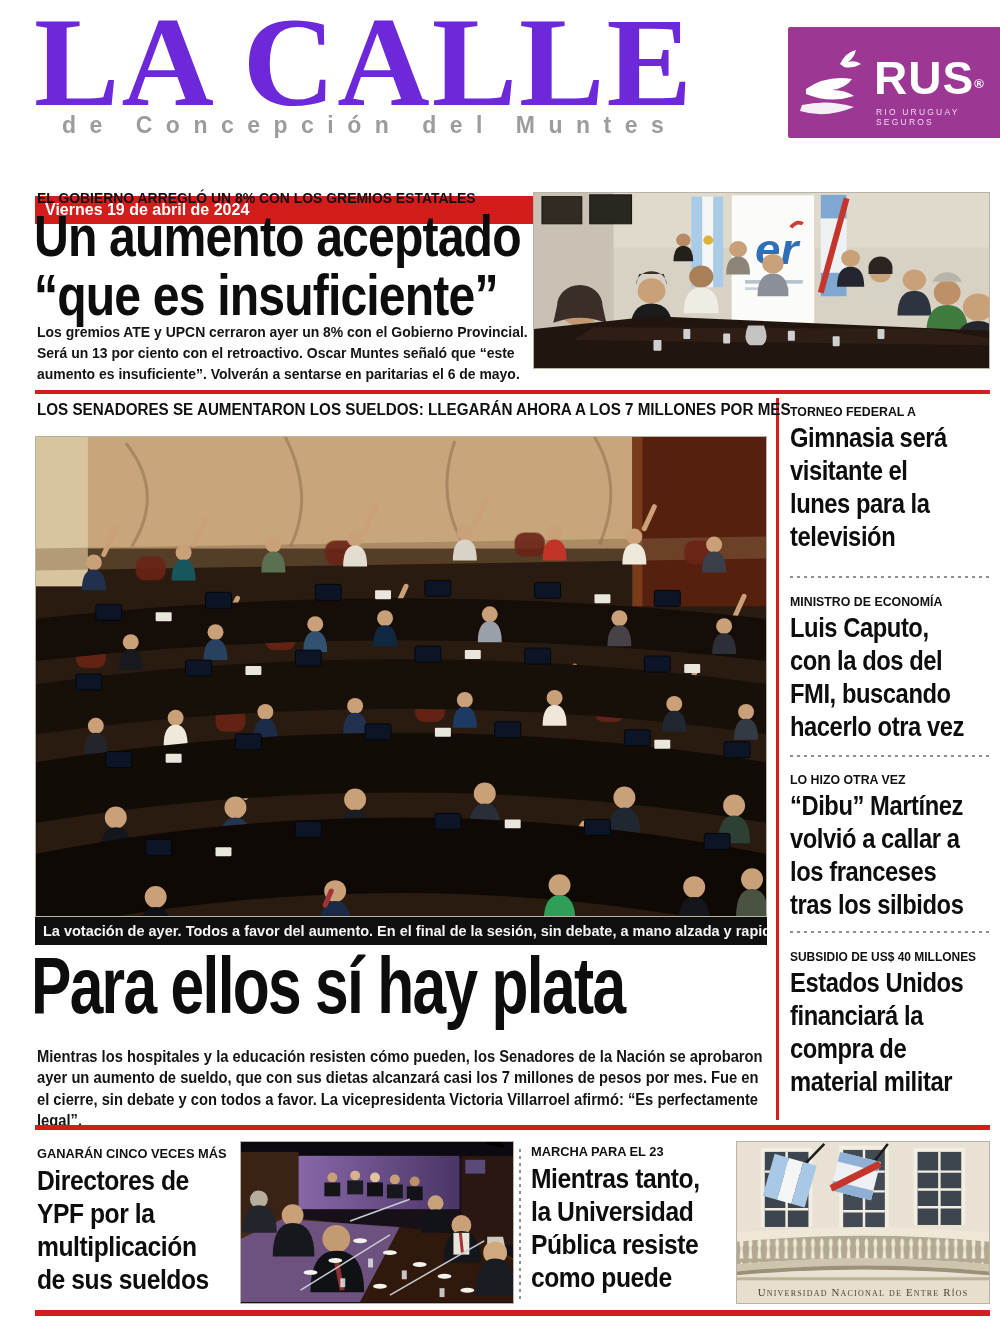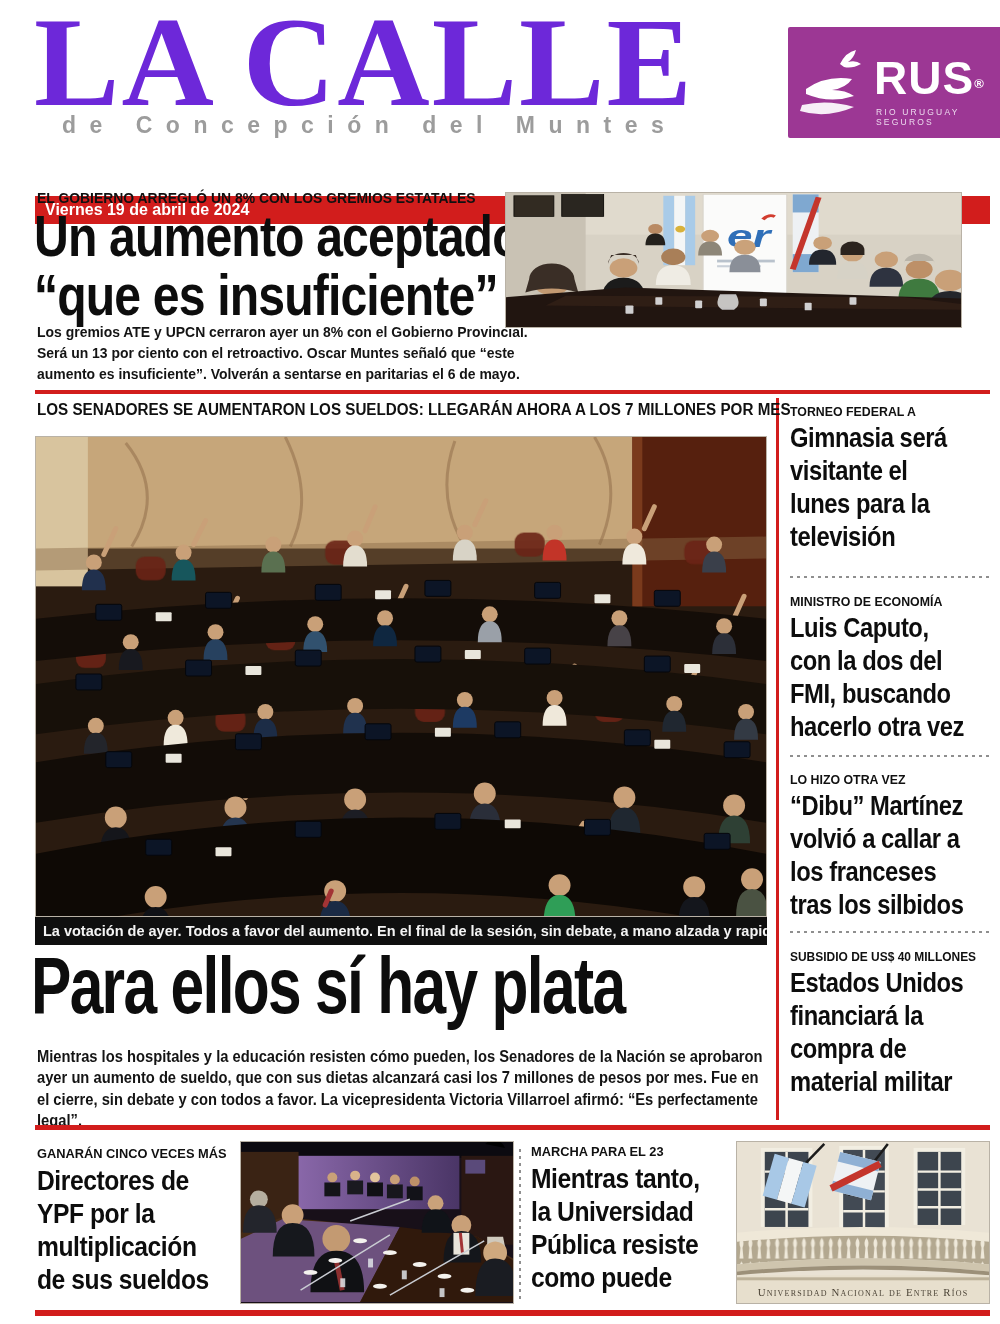--- a/index.html
+++ b/index.html
@@ -56,21 +56,21 @@
 
   <div class="abs datebar" style="left:35px;top:156px;width:955px;height:28px;margin-top:40px;">
     <span class="date-left">Viernes 19 de abril de 2024</span>
   </div>
 
   <div class="abs kicker" style="left:37px;top:190px;font-size:14.5px;transform:scaleX(.96);">EL GOBIERNO ARREGLÓ UN 8% CON LOS GREMIOS ESTATALES</div>
   <div class="abs headline" style="left:34px;top:206px;width:600px;font-size:56px;line-height:1.02;letter-spacing:-1px;transform:scale(.86,1.04);">Un aumento aceptado
 “que es insuficiente”</div>
   <div class="abs deck" style="left:37px;top:322px;width:556px;font-size:15.5px;line-height:1.35;transform:scaleX(.9);">Los gremios ATE y UPCN cerraron ayer un 8% con el Gobierno Provincial. Será un 13 por ciento con el retroactivo. Oscar Muntes señaló que “este aumento es insuficiente”. Volverán a sentarse en paritarias el 6 de mayo.</div>
 
-  <div class="abs photo" style="left:505px;top:192px;width:457px;height:136px;">
+  <div class="abs photo" style="left:533px;top:192px;width:457px;height:177px;">
     <svg viewBox="0 0 457 193" preserveAspectRatio="none">
       <rect width="457" height="193" fill="#d8d2c5"></rect>
       <rect width="457" height="60" fill="#e0dacd"></rect>
       <rect x="0" y="0" width="80" height="193" fill="#c9c2b4"></rect>
       <rect x="8" y="4" width="40" height="30" fill="#322b22" stroke="#15120e"></rect>
       <rect x="56" y="2" width="42" height="32" fill="#2a2620" stroke="#15120e"></rect>
       <rect x="224" y="42" width="34" height="10" fill="#9a958b"></rect>
 
       <g>
         <rect x="158" y="4" width="11" height="100" fill="#a9cbe8"></rect>

